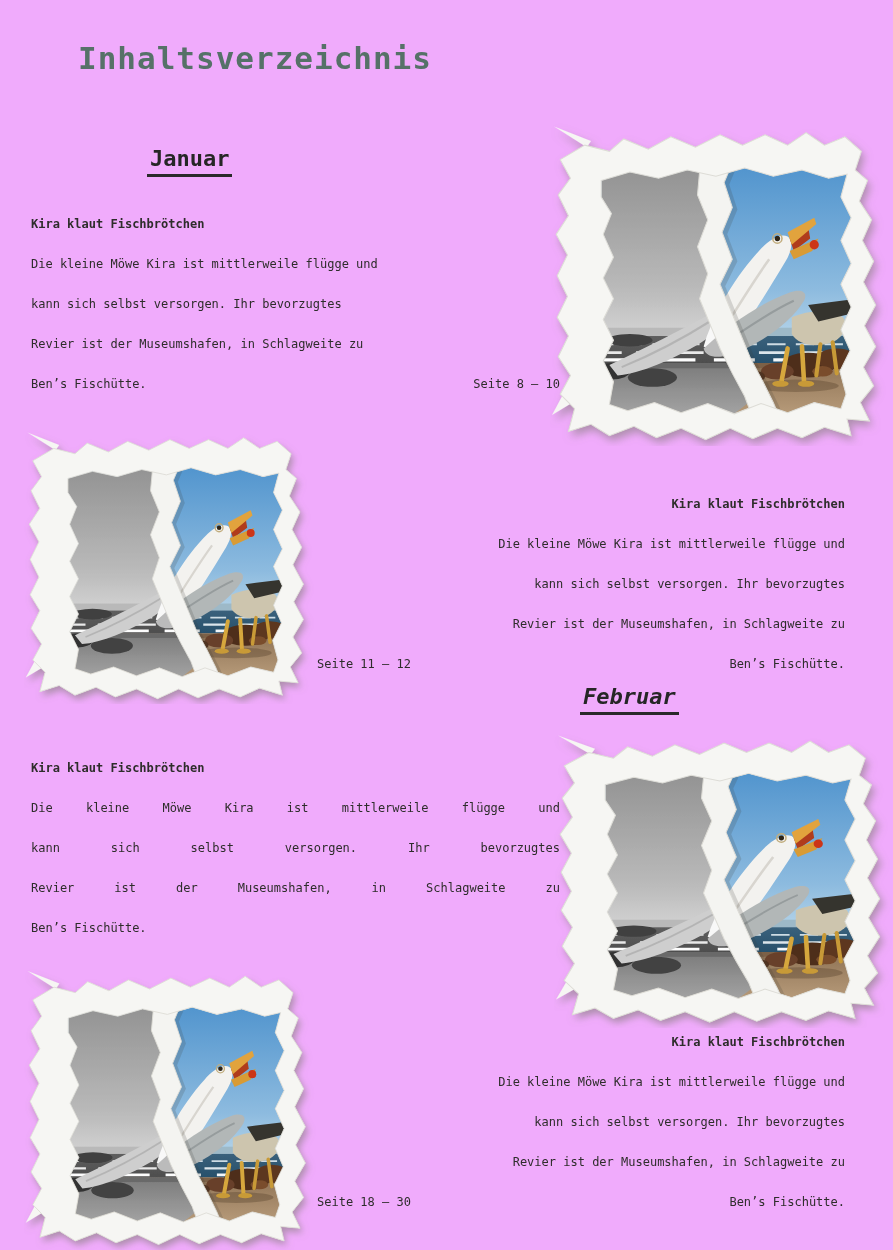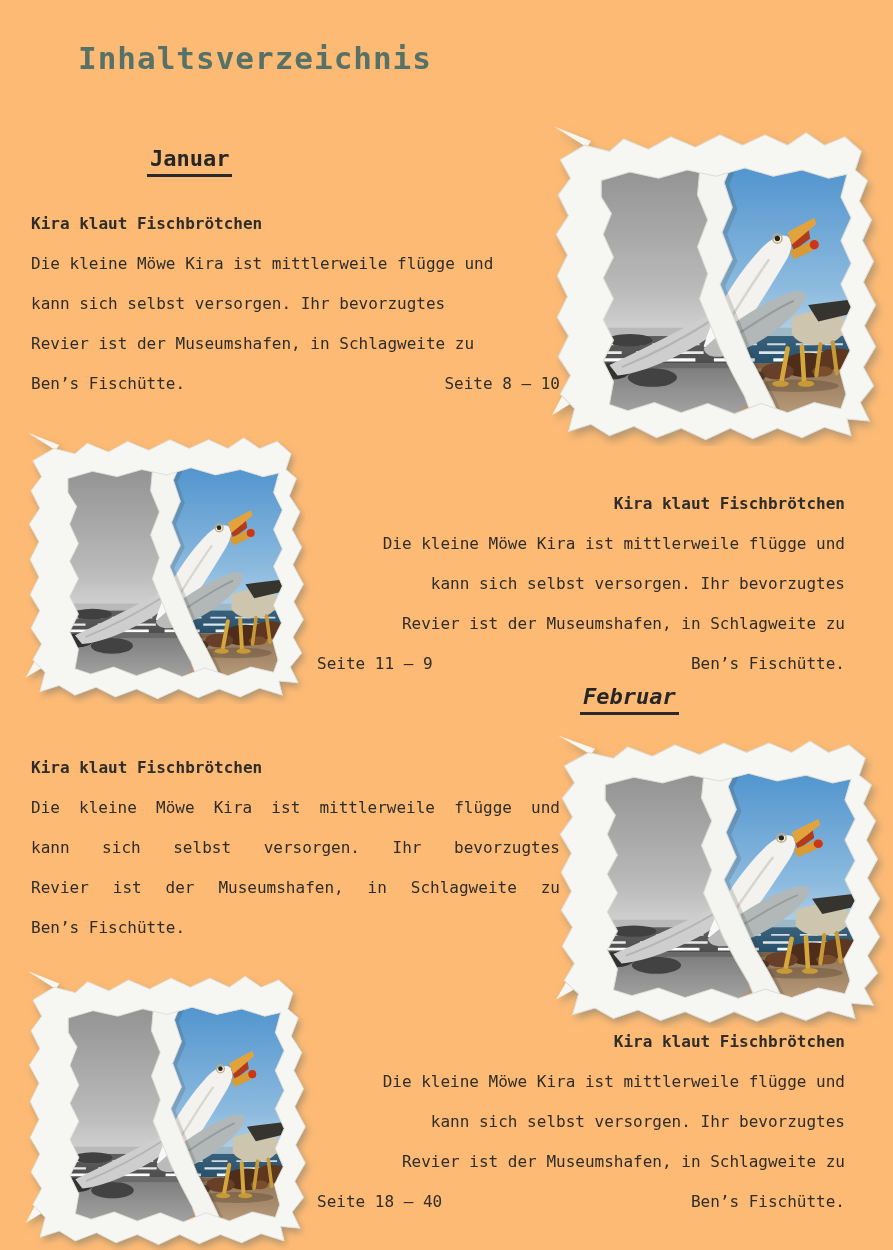--- a/index.html
+++ b/index.html
@@ -1,36 +1,36 @@
 <!DOCTYPE html>
 <html><head>
 <meta charset="utf-8">
 <style>
   html,body { margin:0; padding:0; background:#cfcfca; }
   .page {
     position:relative; width:893px; height:1250px; margin:0 auto;
-    background:#fdba74; overflow:hidden;
+    background:#f0abfc; overflow:hidden;
     font-family:"DejaVu Sans Mono","Liberation Mono",monospace;
     color:#2e2d2b;
   }
   .page-title {
     position:absolute; left:78px; top:40px; margin:0;
     font-size:31px; font-weight:bold; letter-spacing:1px;
     color:#567168;
   }
   .month {
     position:absolute; margin:0; font-size:22px; font-weight:bold;
     color:#262626; border-bottom:3px solid #2a2a2a; padding:0 3px 2px 3px;
     line-height:26px;
     text-align:right;
   }
   .m-jan { left:147px; top:146px; }
   .m-feb { left:580px; top:684px;font-style:italic; }
 
-  .entry { position:absolute; font-size:16px; line-height:40px; }
+  .entry { position:absolute; font-size:12px; line-height:40px; }
   .e0 { left:31px;  top:204px;  width:529px; }
   .e1 { left:317px; top:484px;  width:528px; text-align:right; }
   .e2 { left:31px;  top:748px;  width:529px; }
   .e3 { left:317px; top:1022px; width:528px; text-align:right; }
   .e-title { font-weight:bold; }
   .j { text-align:justify; text-align-last:justify; }
   .e-last { display:flex; justify-content:space-between;align-items:center; }
   .e-pages { font-weight:normal; white-space:nowrap; }
   .e-loc { white-space:nowrap; }
 
@@ -157,42 +157,42 @@
       <span class="e-pages">Seite 8 – 10</span>
     </div>
   </section>
 
   <section class="entry e1">
     <div class="e-title">Kira klaut Fischbrötchen</div>
     <div class="e-line">Die kleine Möwe Kira ist mittlerweile flügge und</div>
     <div class="e-line">kann sich selbst versorgen. Ihr bevorzugtes</div>
     <div class="e-line">Revier ist der Museumshafen, in Schlagweite zu</div>
     <div class="e-last">
-      <span class="e-pages">Seite 11 – 9</span>
+      <span class="e-pages">Seite 11 – 12</span>
       <span class="e-loc">Ben’s Fischütte.</span>
     </div>
   </section>
 
   <section class="entry e2">
     <div class="e-title">Kira klaut Fischbrötchen</div>
     <div class="e-line j">Die kleine Möwe Kira ist mittlerweile flügge und</div>
     <div class="e-line j">kann sich selbst versorgen. Ihr bevorzugtes</div>
     <div class="e-line j">Revier ist der Museumshafen, in Schlagweite zu</div>
     <div class="e-last">
       <span class="e-loc">Ben’s Fischütte.</span>
     </div>
   </section>
 
   <section class="entry e3">
     <div class="e-title">Kira klaut Fischbrötchen</div>
     <div class="e-line">Die kleine Möwe Kira ist mittlerweile flügge und</div>
     <div class="e-line">kann sich selbst versorgen. Ihr bevorzugtes</div>
     <div class="e-line">Revier ist der Museumshafen, in Schlagweite zu</div>
     <div class="e-last">
-      <span class="e-pages">Seite 18 – 40</span>
+      <span class="e-pages">Seite 18 – 30</span>
       <span class="e-loc">Ben’s Fischütte.</span>
     </div>
   </section>
 
   <div class="photo p1">
     <svg viewBox="0 0 330 320" preserveAspectRatio="none">
         <use href="#torn-photo"></use>
       </svg>
   </div>
   <div class="photo p2">

